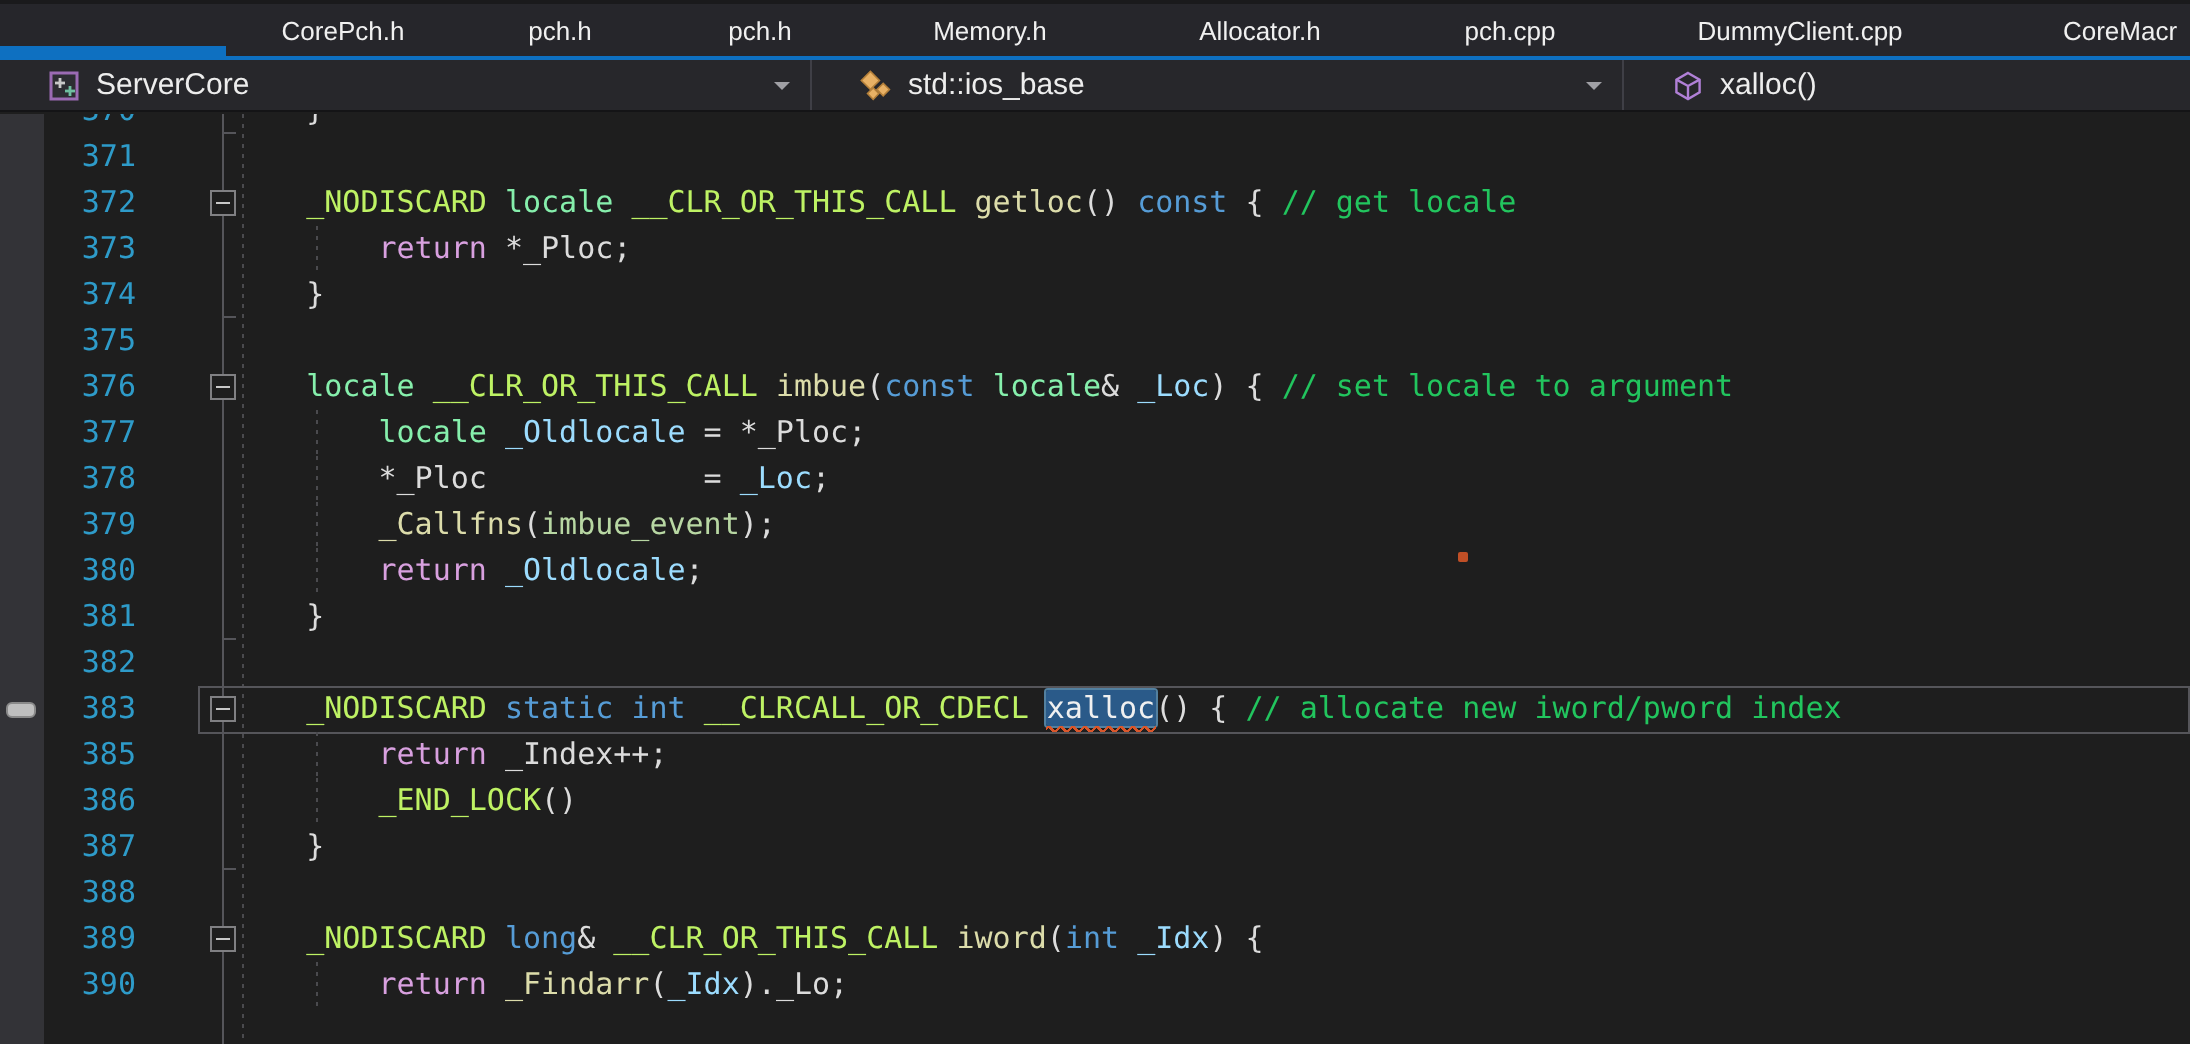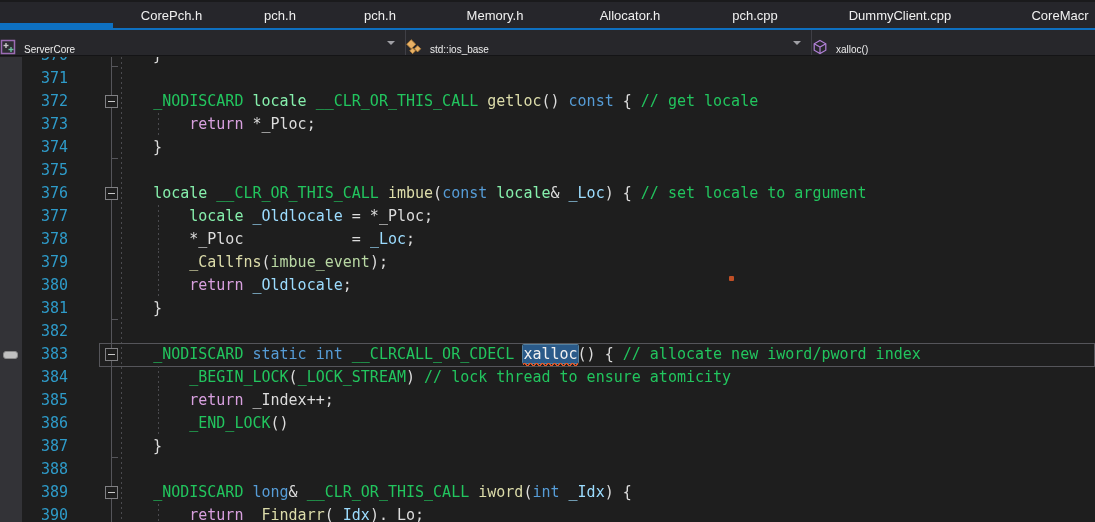--- a/index.html
+++ b/index.html
@@ -24,23 +24,23 @@
   }
   .tab.active .pin svg { display:block; }
   .tab .close { font-size:12px; color:#FFFFFF; line-height:1; }
   .tab-underline { position:absolute; left:0; top:28px; width:1095px; height:2px; background:#0E70C1; }
   
   .navbar {
     position:absolute; left:0; top:30px; width:1095px; height:26px;
     background:#27272B; border-bottom:1px solid #141416; display:flex;
   }
   .nav-section {
-    position:relative; height:100%; display:flex; align-items:flex-end;
-    gap:8px; padding-left:0; border-right:1px solid #3F3F46;
-    color:#EDEDED; font-size:10px;
+    position:relative; height:100%; display:flex; align-items:center;
+    gap:8px; padding-left:24px; border-right:1px solid #3F3F46;
+    color:#EDEDED; font-size:15px;
   }
   .nav-section.project { width:406px; }
   .nav-section.type { width:406px; }
   .nav-section.member { flex:1; border-right:none; }
   .nav-arrow {
     position:absolute; right:10px; top:11px; width:0; height:0;
     border-left:4px solid transparent; border-right:4px solid transparent;
     border-top:4px solid #A0A0A5;
   }
   .nav-icon { width:16px; height:16px; flex:none; }
@@ -57,21 +57,21 @@
     background:repeating-linear-gradient(to bottom,#4A4A4E 0 2px,transparent 2px 5px);
   }
   .rows { position:absolute; left:0; top:-13px; width:1095px; }
   .row { position:relative; height:23px; width:1095px; }
   .lnum {
     position:absolute; left:0; top:0; width:68px; height:23px;
     line-height:23px; text-align:right; color:#2E9BC9;
   }
   .code { position:absolute; left:117px; top:0; height:23px; line-height:23px; white-space:pre; color:#DCDCDC; }
   .c-txt { color:#DCDCDC; }
-  .c-mac { color:#22c55e; }
+  .c-mac { color:#bef264; }
   .c-kw  { color:#569CD6; }
   .c-ctl { color:#D8A0DF; }
   .c-typ { color:#86efac; }
   .c-fn  { color:#DCDCAA; }
   .c-com { color:#22c55e; }
   .c-enm { color:#B8D7A3; }
   .c-loc { color:#9CDCFE; }
   .c-fld { color:#DCDCDC; }
   .foldbox {
     position:absolute; left:105px; top:5px; width:13px; height:13px;
@@ -253,25 +253,20 @@
           <span class="lnum">382</span>
           <span class="code"></span>
         </div>
         <div class="row current">
           <span class="bookmark"></span>
           <span class="lnum">383</span>
           <span class="foldbox"></span>
           <span class="code"><span class="c-txt">    </span><span class="c-mac">_NODISCARD</span><span class="c-txt"> </span><span class="c-kw">static</span><span class="c-txt"> </span><span class="c-kw">int</span><span class="c-txt"> </span><span class="c-mac">__CLRCALL_OR_CDECL</span><span class="c-txt"> </span><span class="c-fn hl">xalloc<span class="squig"></span></span><span class="c-txt">() { </span><span class="c-com">// allocate new iword/pword index</span></span>
         </div>
         <div class="row">
-          <span class="lnum">384</span>
-          <span class="iguide"></span>
-          <span class="code"><span class="c-txt">        </span><span class="c-mac">_BEGIN_LOCK</span><span class="c-txt">(</span><span class="c-mac">_LOCK_STREAM</span><span class="c-txt">) </span><span class="c-com">// lock thread to ensure atomicity</span></span>
-        </div>
-        <div class="row">
           <span class="lnum">385</span>
           <span class="iguide"></span>
           <span class="code"><span class="c-txt">        </span><span class="c-ctl">return</span><span class="c-txt"> </span><span class="c-fld">_Index</span><span class="c-txt">++;</span></span>
         </div>
         <div class="row">
           <span class="lnum">386</span>
           <span class="iguide"></span>
           <span class="code"><span class="c-txt">        </span><span class="c-mac">_END_LOCK</span><span class="c-txt">()</span></span>
         </div>
         <div class="row">

